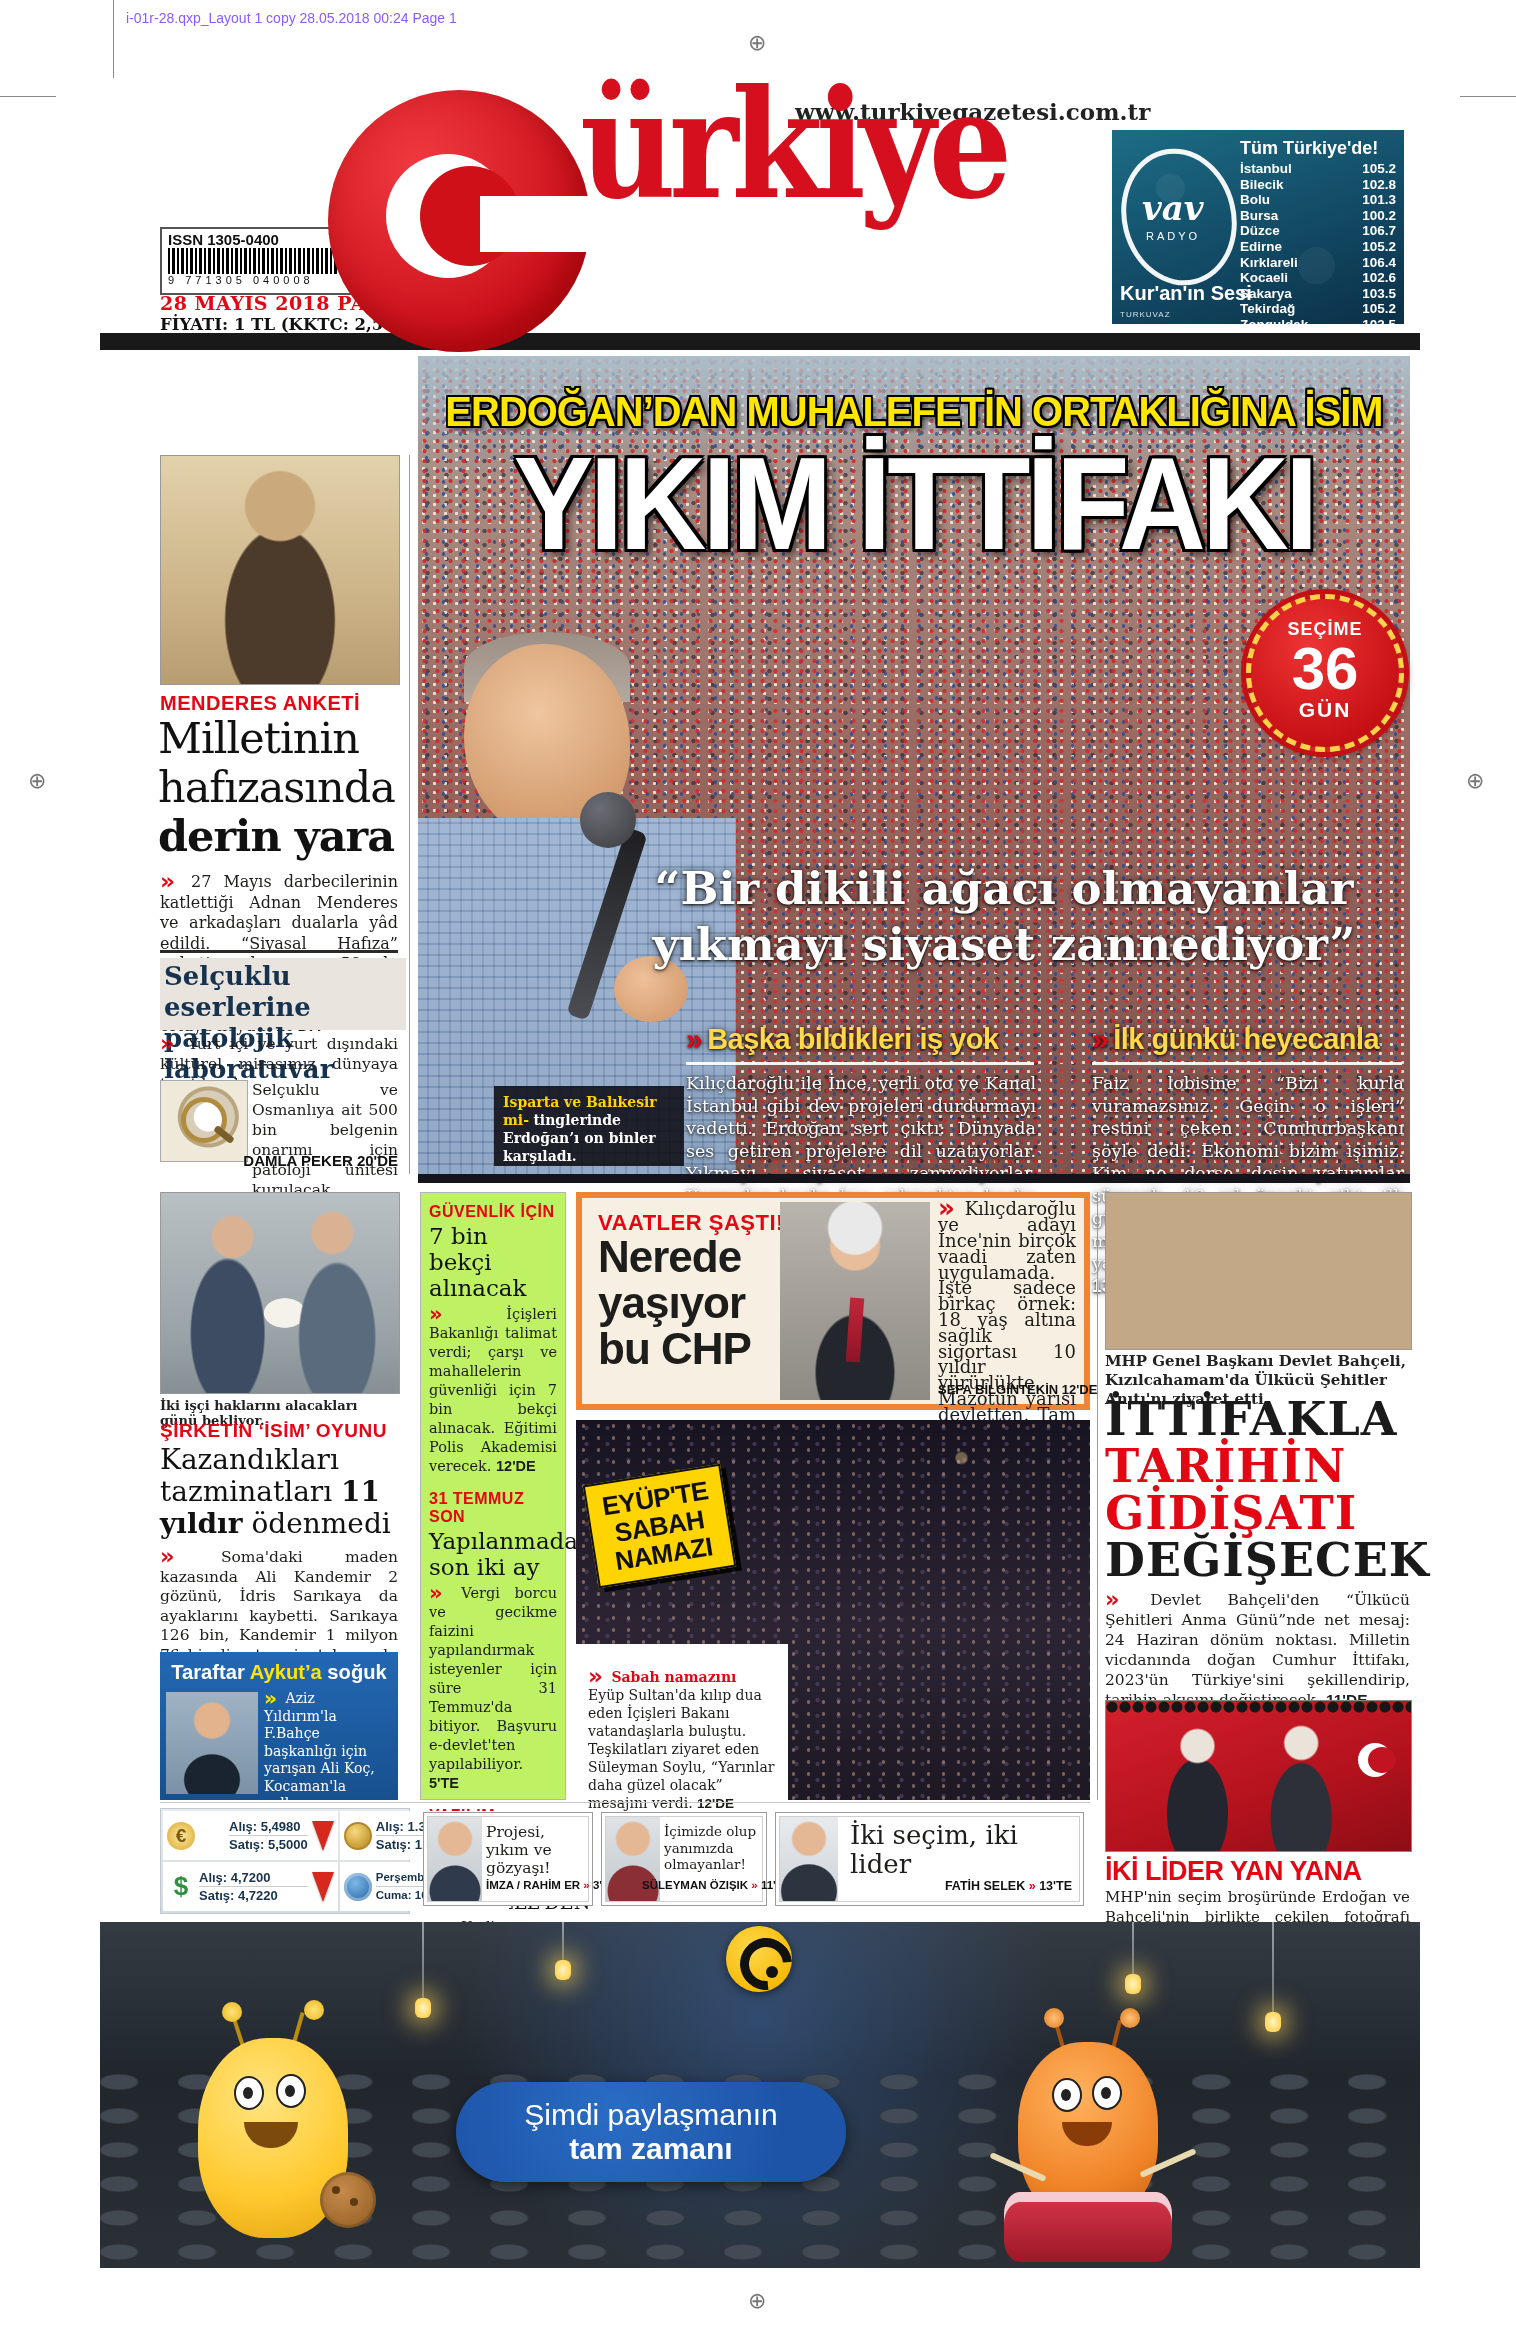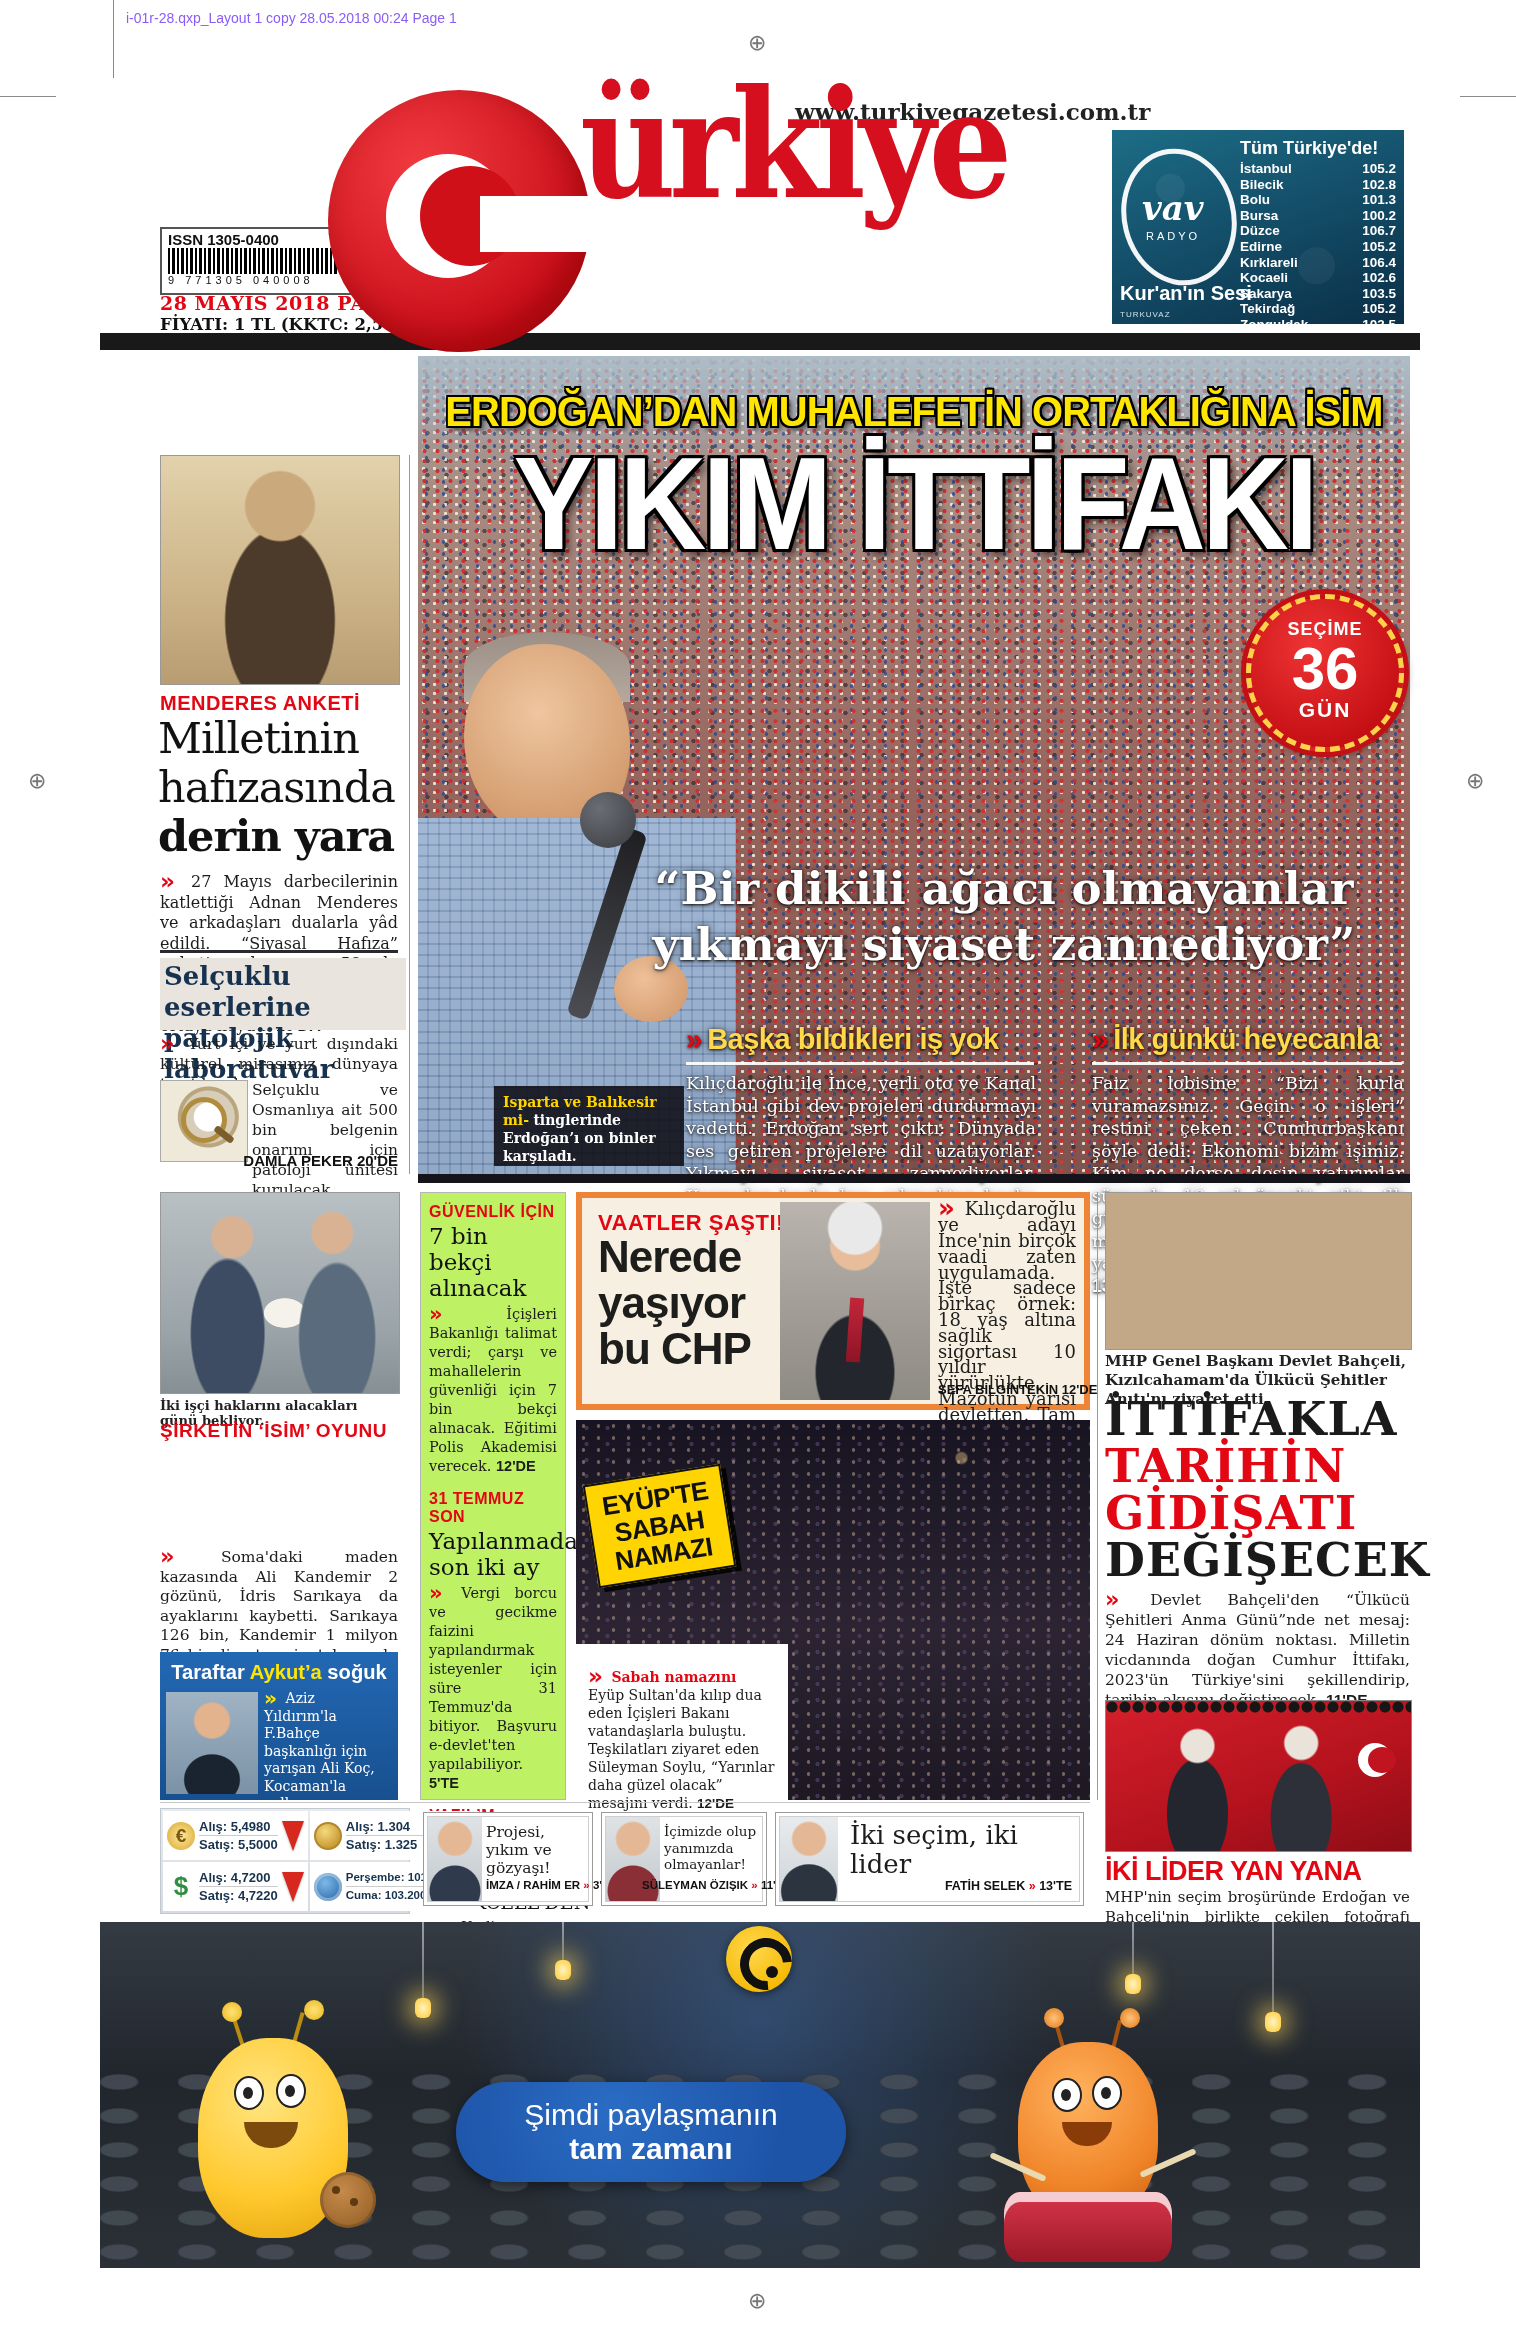--- a/index.html
+++ b/index.html
@@ -247,20 +247,23 @@
     <div class="abs" style="left:52px;top:50px;width:22px;height:7px;background:#7a5f2a;transform:rotate(38deg);border-radius:3px;"></div>
   </div>
   <div class="abs jtext" style="left:252px;top:1080px;width:146px;font-size:15.5px;line-height:20px;">Selçuklu ve Osmanlıya ait 500 bin belgenin onarımı için patoloji ünitesi kurulacak.</div>
   <div class="abs pref" style="left:160px;top:1152px;width:238px;text-align:right;font-size:15px;color:#111;">DAMLA PEKER 20'DE</div>
 
   <div class="abs" style="left:409px;top:455px;width:1px;height:719px;background:#9a9a9a;"></div>
 
   <div class="abs ph-workers" style="left:160px;top:1192px;width:238px;height:200px;border:1px solid #999;"></div>
   <div class="abs capser" style="left:160px;top:1398px;width:238px;font-size:13px;">İki işçi haklarını alacakları günü bekliyor.</div>
   <div class="abs kick" style="left:160px;top:1420px;font-size:19px;">ŞİRKETİN ‘İSİM’ OYUNU</div>
+  <div class="abs serif" style="left:160px;top:1444px;width:238px;font-size:28px;line-height:32px;color:#111;">
+    <span>Kazandıkları tazminatları </span><span style="font-weight:bold;">11 yıldır</span><span> ödenmedi</span>
+  </div>
   <div class="abs jtext" style="left:160px;top:1548px;width:238px;font-size:15.5px;line-height:19.5px;">
     <span class="bul">»</span>
     <span>Soma'daki maden kazasında Ali Kandemir 2 gözünü, İdris Sarıkaya da ayaklarını kaybetti. Sarıkaya 126 bin, Kandemir 1 milyon 76 bin lira tazminat kazandı. Şirket sürekli isim değiştirdiği için tek kuruş alamadılar.</span>
     <span class="pref">3'TE</span>
   </div>
 
   <div class="abs" style="left:160px;top:1652px;width:238px;height:148px;background:linear-gradient(#2368b4,#17508f);">
     <div class="abs sans" style="left:0;top:8px;width:238px;text-align:center;font-size:21px;font-weight:bold;color:#fff;white-space:nowrap;transform:scaleX(.96);">
       <span>Taraftar </span><span style="color:#ffe600;">Aykut’a</span><span> soğuk</span>
     </div>
@@ -369,21 +372,21 @@
   <div class="abs sans" style="left:1105px;top:1856px;font-size:27px;font-weight:bold;color:#e30613;letter-spacing:-.5px;">İKİ LİDER YAN YANA</div>
   <div class="abs jtext" style="left:1105px;top:1888px;width:305px;font-size:15px;line-height:19.5px;">MHP'nin seçim broşüründe Erdoğan ve Bahçeli'nin birlikte çekilen fotoğrafı bulunuyor.</div>
 
   <div class="abs" style="left:160px;top:1802px;width:930px;height:1px;background:#c8c8c8;"></div>
 
   <div class="abs" style="left:160px;top:1808px;width:250px;height:106px;background:linear-gradient(#e8ebef,#d6dbe1);border:1px solid #c2c8cf;display:grid;grid-template-columns:1fr 1fr;grid-template-rows:1fr 1fr;gap:2px;padding:2px;box-sizing:border-box;">
     <div style="background:#fff;display:flex;align-items:center;gap:4px;padding:0 4px;">
       <div style="width:28px;height:28px;border-radius:50%;background:radial-gradient(#ffe9a0,#d8a62c);display:flex;align-items:center;justify-content:center;font-weight:bold;color:#7a5a10;font-size:19px;">
           <span>€</span>
         </div>
-      <div style="flex:1;">
+      <div style="flex:1;margin-left:30px;">
         <div class="cellline">Alış: 5,4980</div>
         <div class="cellline" style="border-top:1px solid #ccc;">Satış: 5,5000</div>
       </div>
       <div class="tri-down"></div>
     </div>
     <div style="background:#fff;display:flex;align-items:center;gap:4px;padding:0 4px;">
       <div style="width:28px;height:28px;border-radius:50%;background:radial-gradient(circle at 38% 32%,#f6d87e,#c79a33 75%);border:2px solid #b2882a;box-sizing:border-box;"></div>
       <div style="flex:1;">
         <div class="cellline">Alış: 1.304</div>
         <div class="cellline" style="border-top:1px solid #ccc;">Satış: 1.325</div>

